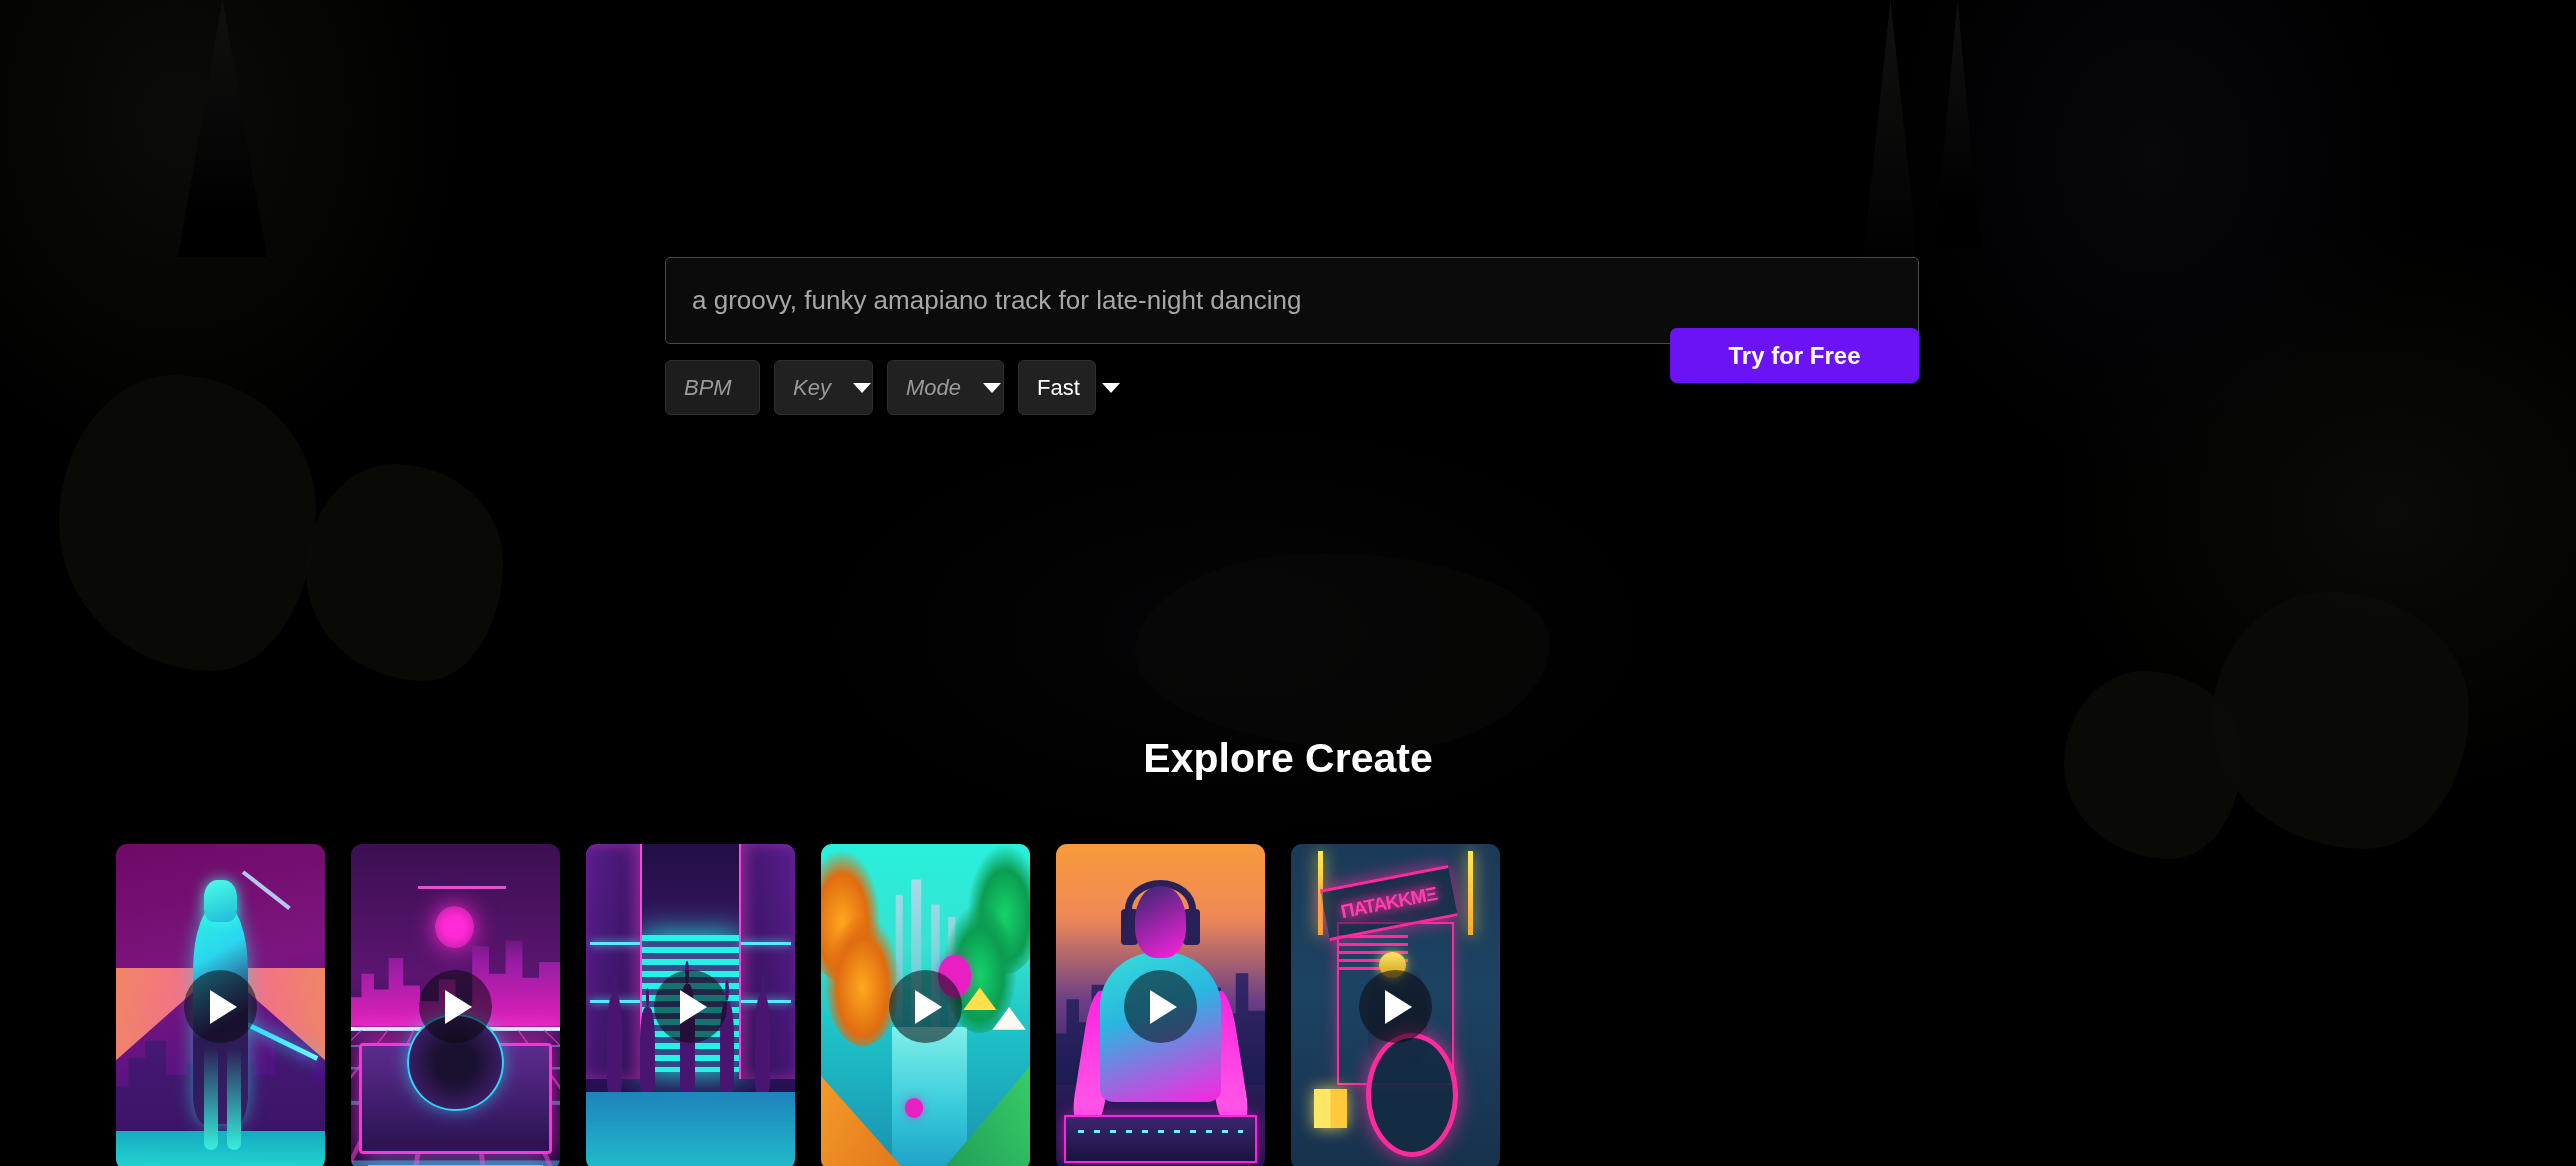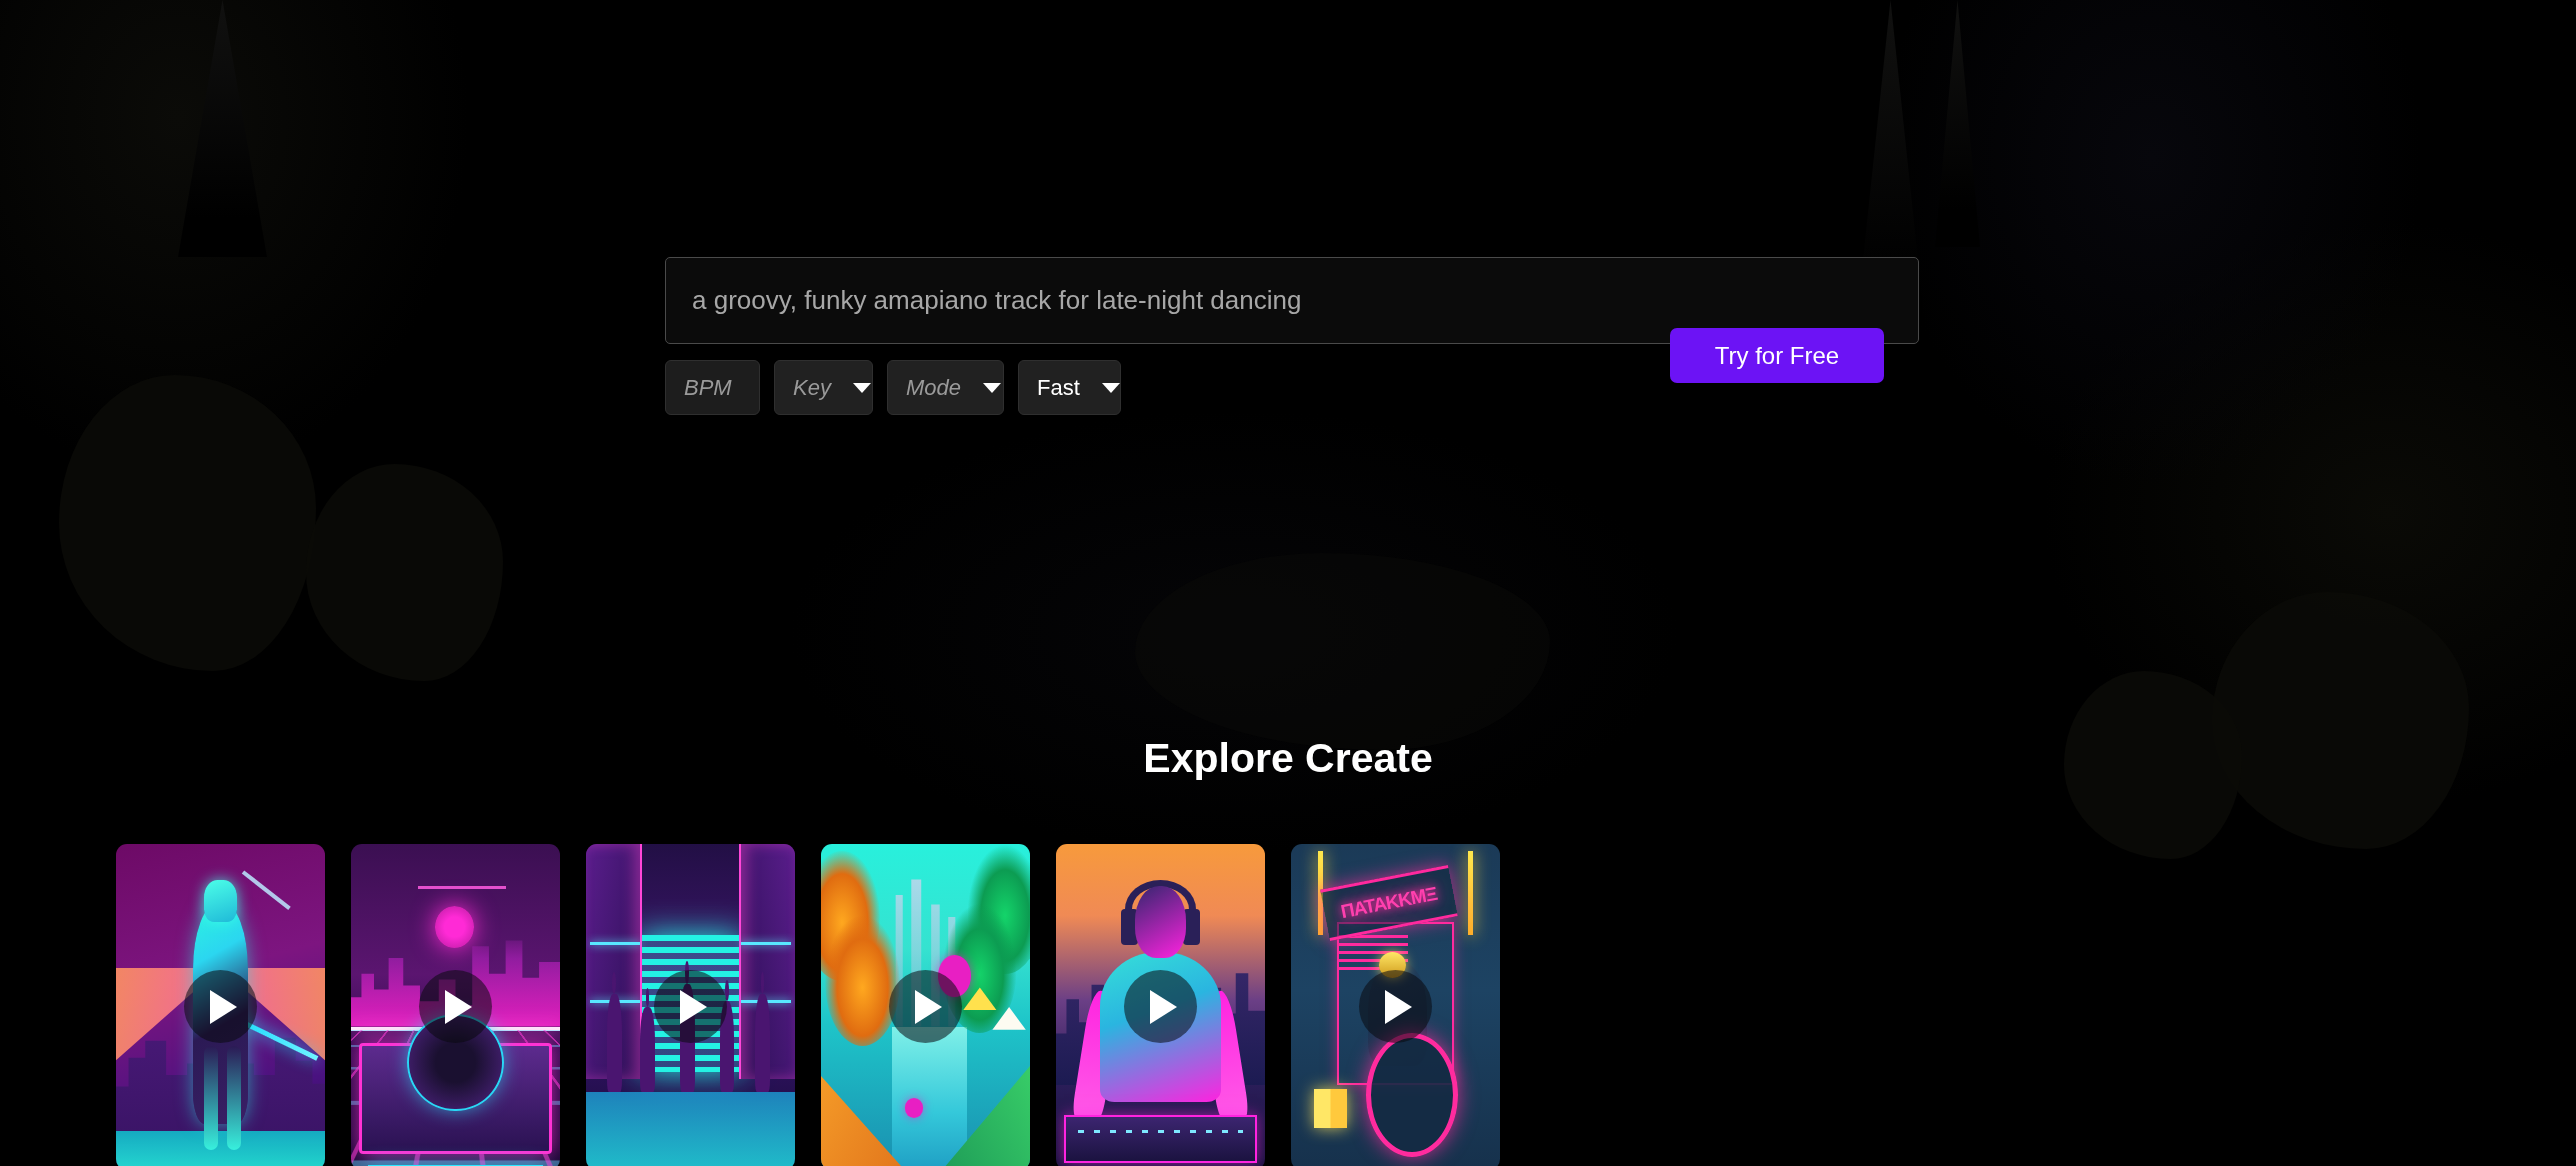--- a/index.html
+++ b/index.html
@@ -113,34 +113,34 @@
   .ctrl .caret {
     width: 0; height: 0;
     margin-left: 22px;
     border-left: 9px solid transparent;
     border-right: 9px solid transparent;
     border-top: 10px solid #ffffff;
   }
   #ctrl-bpm { width: 95px; justify-content: flex-start; background:#1d1d1d; }
   #ctrl-key { width: 99px; }
   #ctrl-mode { width: 117px; }
-  #ctrl-speed { width: 103px; }
+  #ctrl-speed { width: 78px; }
 
   #try-button {
     position: absolute;
     left: 1005px;
     top: 71px;
-    width: 214px;
+    width: 249px;
     height: 55px;
     background: #6c13f5;
     border: none;
     border-radius: 7px;
     color: #ffffff;
     font-size: 24px;
-    font-weight: 400;
+    font-weight: 700;
     font-family: "Liberation Sans", sans-serif;
     cursor: pointer;
   }
 
   
   #explore-title {
     position: absolute;
     top: 733px;
     left: 0; right: 0;
     text-align: center;

